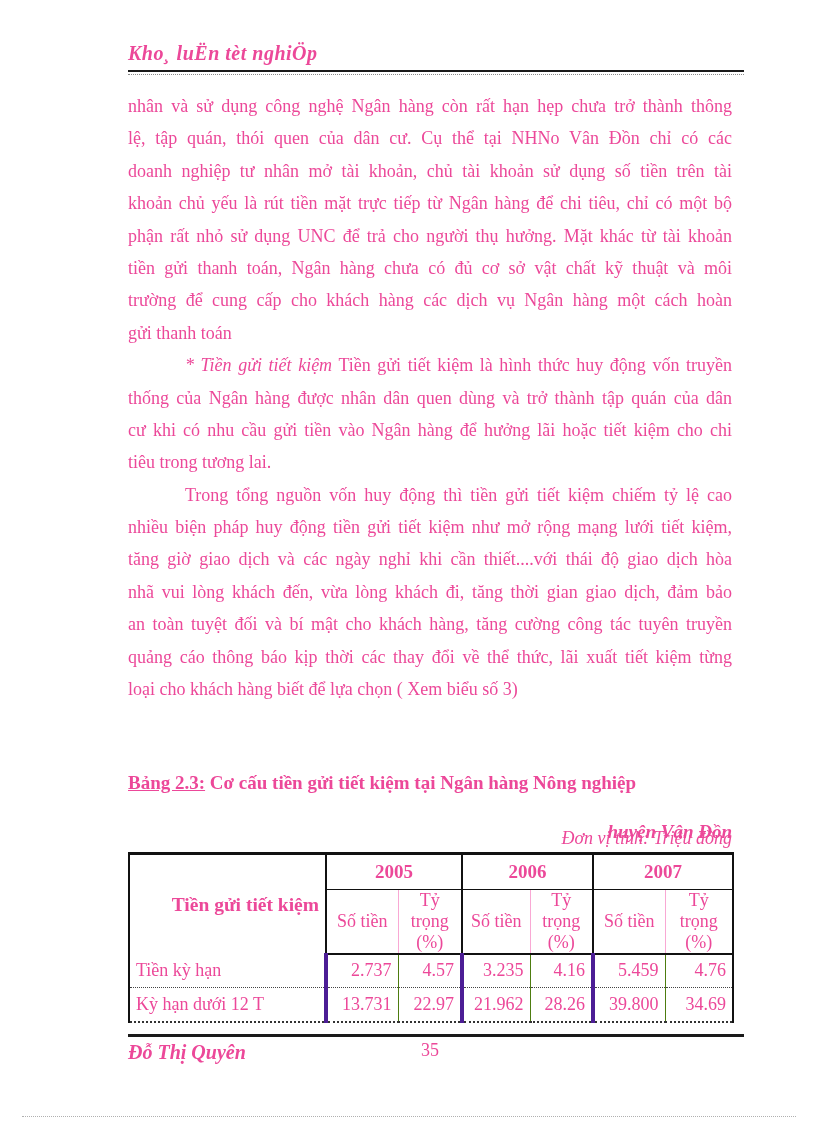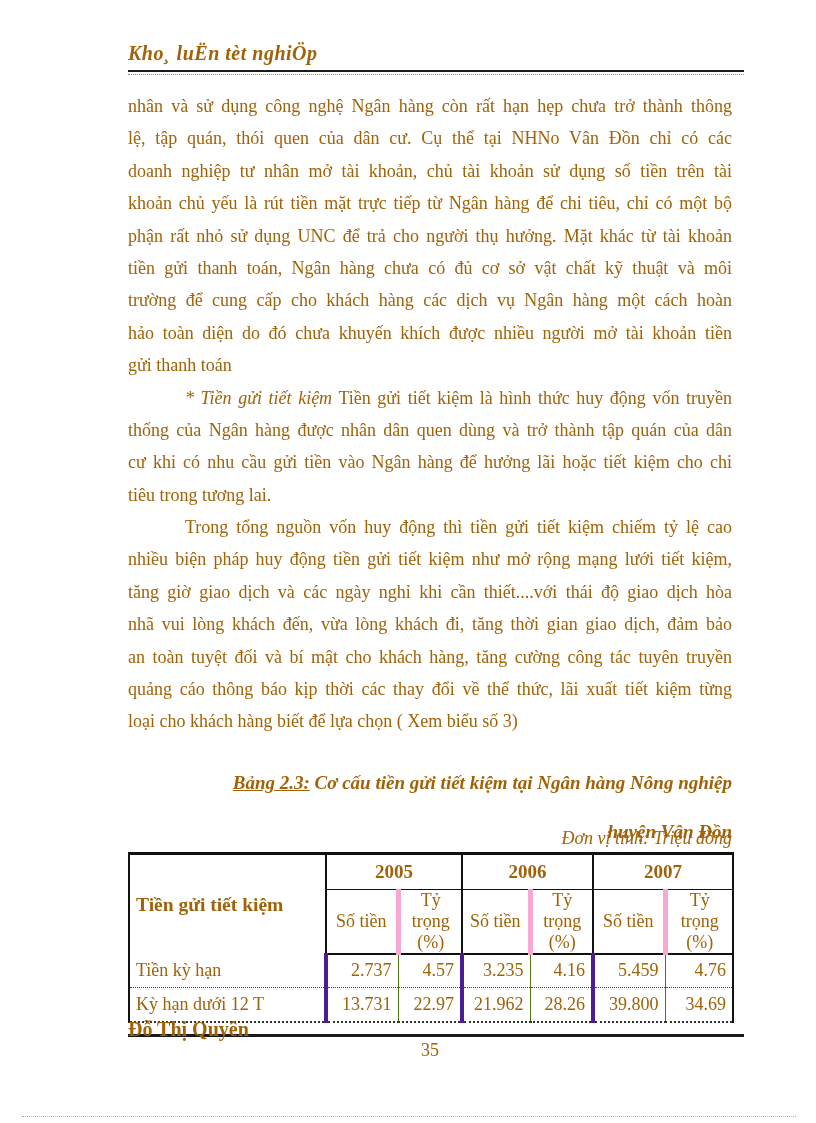--- a/index.html
+++ b/index.html
@@ -3,21 +3,21 @@
 <meta charset="utf-8">
 <style>
   * { margin: 0; padding: 0; box-sizing: border-box; }
   html, body { background: #e8e8e8; }
   .page {
     position: relative;
     width: 816px;
     height: 1123px;
     background: #ffffff;
     font-family: "Liberation Serif", "DejaVu Serif", serif;
-    color: #a16207;
+    color: #ec4899;
     overflow: hidden;
     margin: 0 auto;
   }
 
   
   .running-header {
     position: absolute;
     left: 128px; top: 42px;
     width: 612px;
     font-size: 20px;
@@ -58,24 +58,23 @@
     text-align-last: left;
   }
   .line.indent { padding-left: 57px; }
   .lead-italic { font-style: italic; }
 
   
   .caption-1 {
     position: absolute;
     left: 128px; top: 772px;
     width: 604px;
-    text-align: right;
+    text-align: left;
     font-size: 19px;
     font-weight: bold;
-    font-style: italic;
   }
   .caption-1 .caption-label { text-decoration: underline; }
   .caption-2 {
     position: absolute;
     left: 128px; top: 821px;
     width: 604px;
     text-align: right;
     font-size: 19px;
     font-weight: bold;
     font-style: italic;
@@ -101,58 +100,59 @@
     border-top-width: 3px;
     border-bottom: 2px dotted #333;
   }
   table.deposit td {
     vertical-align: middle;
     padding: 0 6px;
   }
   td.rowhead-cell {
     font-weight: bold;
     font-size: 19.5px;
-    text-align: left;
+    text-align: right;
     border-right: 2px solid #111;
     margin-left: 24px;
   }
   td.year-cell {
     font-weight: bold;
     font-size: 19px;
     text-align: center;
     height: 36px;
     border-left: 2px solid #111;
     border-bottom: 1px solid #111;
   }
   td.sub-amount, td.sub-share {
     text-align: center;
     height: 62px;
     line-height: 21px;
     border-bottom: 2px solid #111;
   }
   td.sub-amount { border-left: 2px solid #111; }
-  td.sub-share  { border-left: 5px solid #f9a8d4; }
+  td.sub-share  { border-left: 1px solid #f9a8d4; }
   td.label-cell { text-align: left; height: 33px; }
   td.val-amount { text-align: right; border-left: 4px solid #4c1d95; }
   td.val-share  { text-align: right; border-left: 1px solid #4d7c0f; }
   tr.data-row-1 td { border-bottom: 1.5px dotted #444; }
   tr.data-row-2 td { height: 35px; border-bottom: none; }
 
   
   .footer-rule {
     position: absolute;
     left: 128px; top: 1034px;
     width: 616px; height: 0;
     border-top: 3px solid #1a1a1a;
   }
   .footer-author {
     position: absolute;
-    left: 128px; top: 1018px;
+    left: 128px; top: 1041px;
     font-size: 20px;
     font-weight: bold;
+    font-style: italic;
   }
   .footer-page-number {
     position: absolute;
     left: 128px; top: 1040px;
     width: 604px;
     text-align: center;
     font-size: 18px;
   }
   .page-edge-dotted {
     position: absolute;
@@ -171,21 +171,20 @@
   <div class="header-rule-dotted"></div>
 
   <div class="body-text">
     <div class="line">nhân và sử dụng công nghệ Ngân hàng còn rất hạn hẹp chưa trở thành thông</div>
     <div class="line">lệ, tập quán, thói quen của dân cư. Cụ thể tại NHNo Vân Đồn chỉ có các</div>
     <div class="line">doanh nghiệp tư nhân mở tài khoản, chủ tài khoản sử dụng số tiền trên tài</div>
     <div class="line">khoản chủ yếu là rút tiền mặt trực tiếp từ Ngân hàng để chi tiêu, chỉ có một bộ</div>
     <div class="line">phận rất nhỏ sử dụng UNC để trả cho người thụ hưởng. Mặt khác từ tài khoản</div>
     <div class="line">tiền gửi thanh toán, Ngân hàng chưa có đủ cơ sở vật chất kỹ thuật và môi</div>
     <div class="line">trường để cung cấp cho khách hàng các dịch vụ Ngân hàng một cách hoàn</div>
-    <div class="line">hảo toàn diện do đó chưa khuyến khích được nhiều người mở tài khoản tiền</div>
     <div class="line last">gửi thanh toán</div>
 
     <div class="line indent"><span class="lead-italic">* Tiền gửi tiết kiệm</span><span> Tiền gửi tiết kiệm là hình thức huy động vốn truyền</span></div>
     <div class="line">thống của Ngân hàng được nhân dân quen dùng và trở thành tập quán của dân</div>
     <div class="line">cư khi có nhu cầu gửi tiền vào Ngân hàng để hưởng lãi hoặc tiết kiệm cho chi</div>
     <div class="line last">tiêu trong tương lai.</div>
 
     <div class="line indent">Trong tổng nguồn vốn huy động thì tiền gửi tiết kiệm chiếm tỷ lệ cao</div>
     <div class="line">nhiều biện pháp huy động tiền gửi tiết kiệm như mở rộng mạng lưới tiết kiệm,</div>
     <div class="line">tăng giờ giao dịch và các ngày nghỉ khi cần thiết....với thái độ giao dịch hòa</div>

